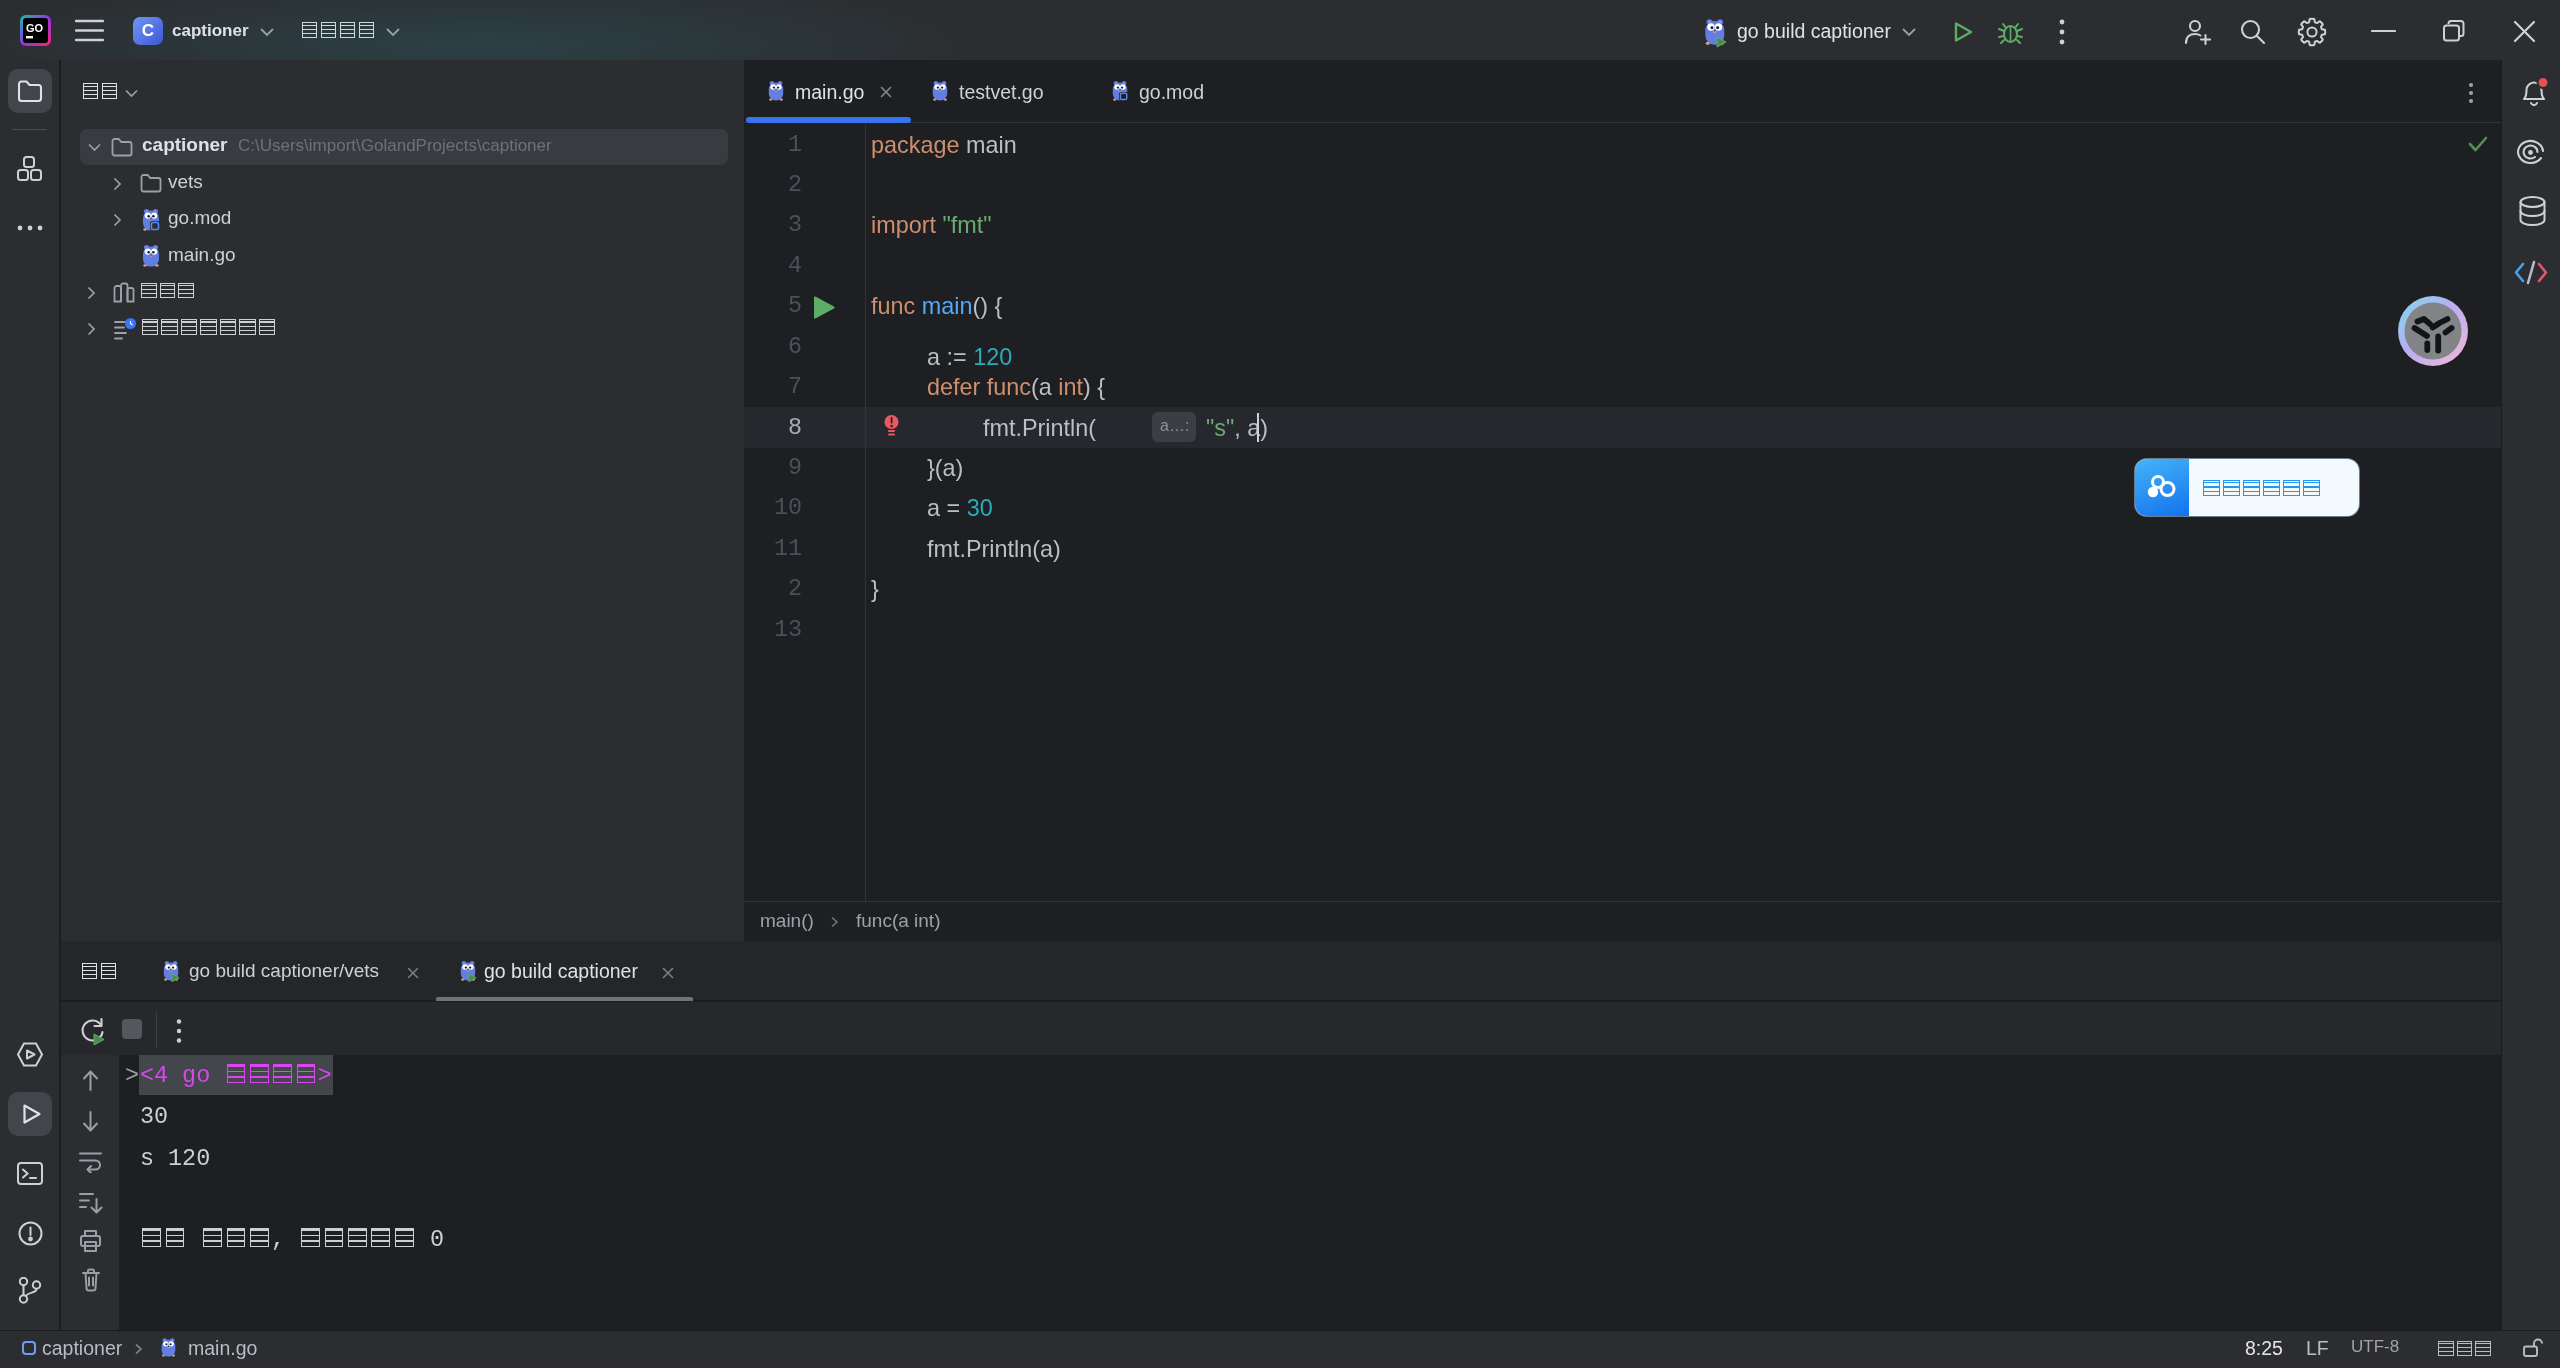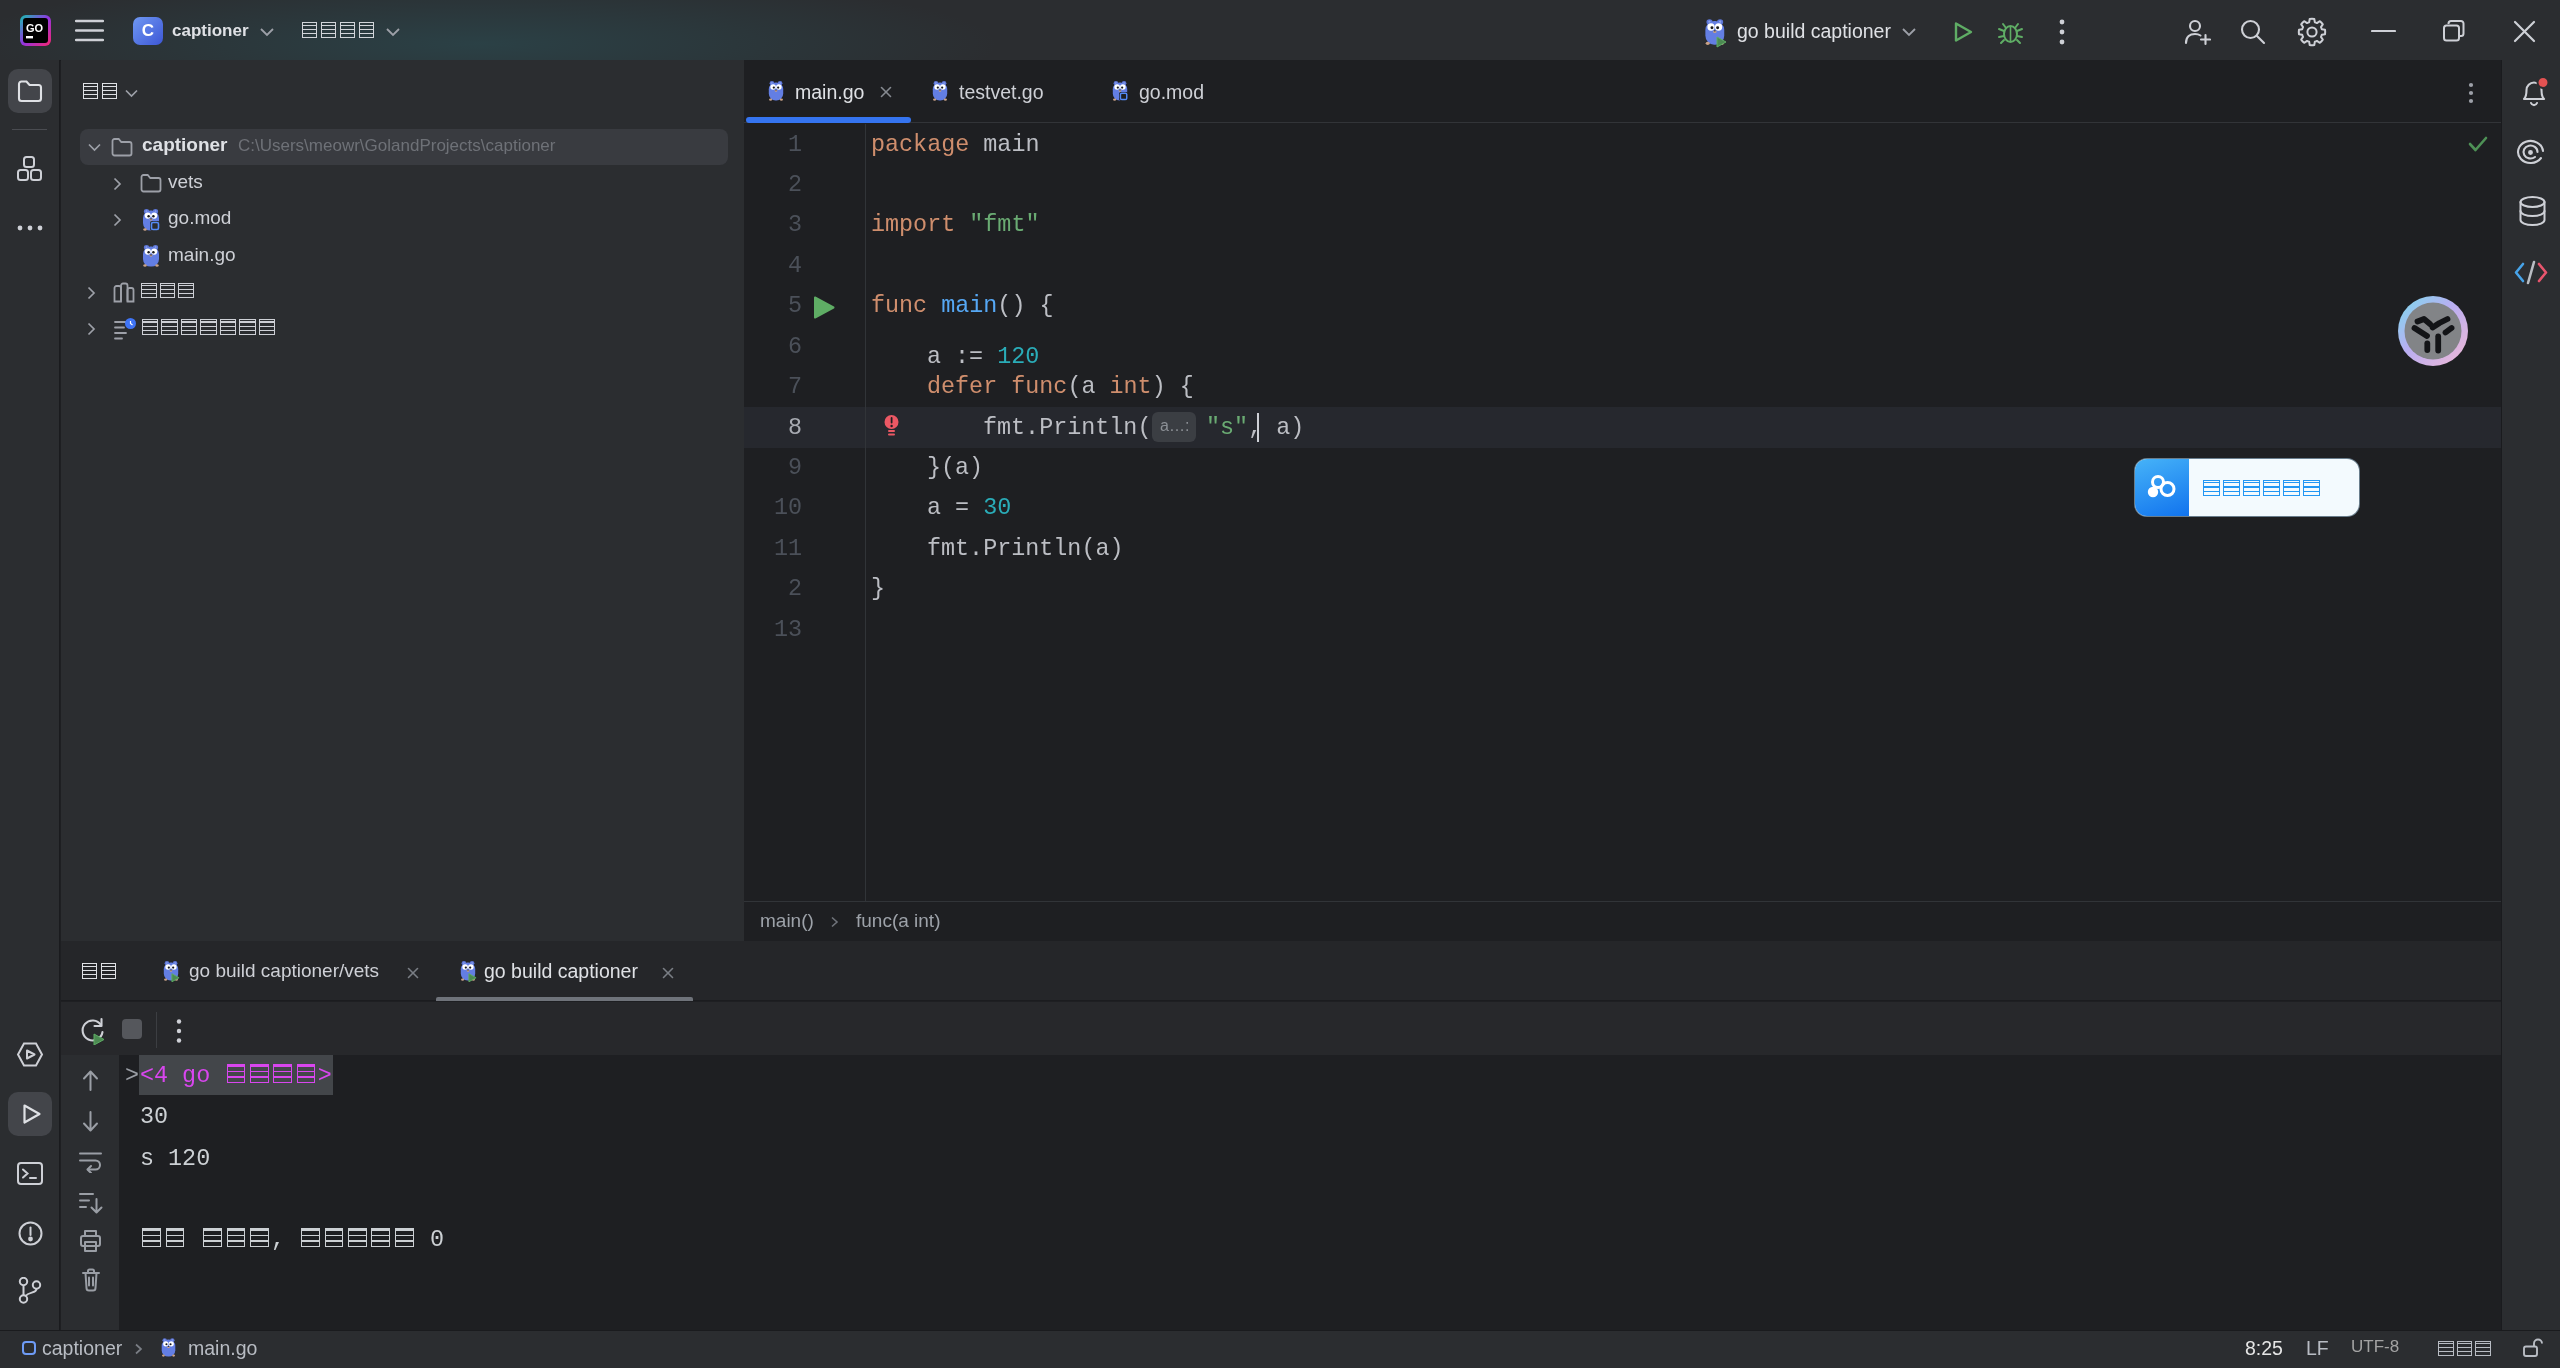--- a/index.html
+++ b/index.html
@@ -1,18 +1,18 @@
 <!DOCTYPE html>
 <html><head><meta charset="utf-8"><style>
 *{margin:0;padding:0;box-sizing:border-box}
 html,body{width:2560px;height:1368px;overflow:hidden;background:#1e1f22;font-family:"Liberation Sans",sans-serif}
 .abs{position:absolute}
 .cj{display:inline-block;width:.94em;height:.9em;border:.08em solid;background:repeating-linear-gradient(0deg,transparent 0 .17em,currentColor .17em .24em);margin:0 .09em;vertical-align:-.1em}
 .ln{position:absolute;left:744px;width:58px;text-align:right;font-family:"Liberation Mono",monospace;font-size:23.4px;line-height:40.42px;color:#4b5059}
-.cl{position:absolute;left:871px;font-family:Liberation Mono, monospace;font-size:23.4px;line-height:40.42px;white-space:pre;color:#bcbec4}
+.cl{position:absolute;left:871px;font-family:Liberation Sans, sans-serif;font-size:23.4px;line-height:40.42px;white-space:pre;color:#bcbec4}
 .kw{color:#cf8e6d}.st{color:#6aab73}.nm{color:#2aacb8}.fn{color:#56a8f5}
 .co{position:absolute;font-family:"Liberation Mono",monospace;font-size:23.4px;line-height:40.5px;white-space:pre;color:#ccd0d4}
 .co .cj{width:.8em;height:.82em;margin:0 .1em;vertical-align:-.06em}
 svg{display:block}
 </style></head>
 <body>
 
 <div class="abs" id="titlebar" style="left:0;top:0;width:2560px;height:60px;background:#2b2d30"></div>
 <div class="abs" style="left:0;top:0;width:1000px;height:60px;background:radial-gradient(ellipse 700px 95px at 480px 44px,rgba(43,110,120,.30),rgba(43,110,120,0) 74%)"></div>
 
@@ -176,21 +176,21 @@
   </svg>
 <div id="tree">
 <div class="abs" style="left:80px;top:129px;width:648px;height:36px;border-radius:8px;background:#393b40"></div>
 <svg class="abs" style="left:87px;top:143px" width="15" height="9" viewBox="0 0 15 9">
       <path d="M2 1.5 L7.5 7 L13 1.5" fill="none" stroke="#9da0a8" stroke-width="1.7"></path>
     </svg>
 <svg class="abs" style="left:111px;top:137px" width="22" height="20" viewBox="0 0 22 20">
       <use href="#folder"></use>
     </svg>
 <div class="abs" style="left:142px;top:134px;font-size:19px;font-weight:bold;color:#dfe1e5">captioner</div>
-<div class="abs" style="left:238px;top:136px;font-size:17px;color:#6e7177">C:\Users\meowr\GolandProjects\captioner</div>
+<div class="abs" style="left:238px;top:136px;font-size:17px;color:#6e7177">C:\Users\import\GolandProjects\captioner</div>
 
 <svg class="abs" style="left:113px;top:177px" width="9" height="14" viewBox="0 0 9 14">
       <use href="#chevR"></use>
     </svg>
 <svg class="abs" style="left:140px;top:173px" width="22" height="20" viewBox="0 0 22 20">
       <use href="#folder"></use>
     </svg>
 <div class="abs" style="left:168px;top:171px;font-size:19px;color:#ced0d6">vets</div>
 
 <svg class="abs" style="left:113px;top:213px" width="9" height="14" viewBox="0 0 9 14">

